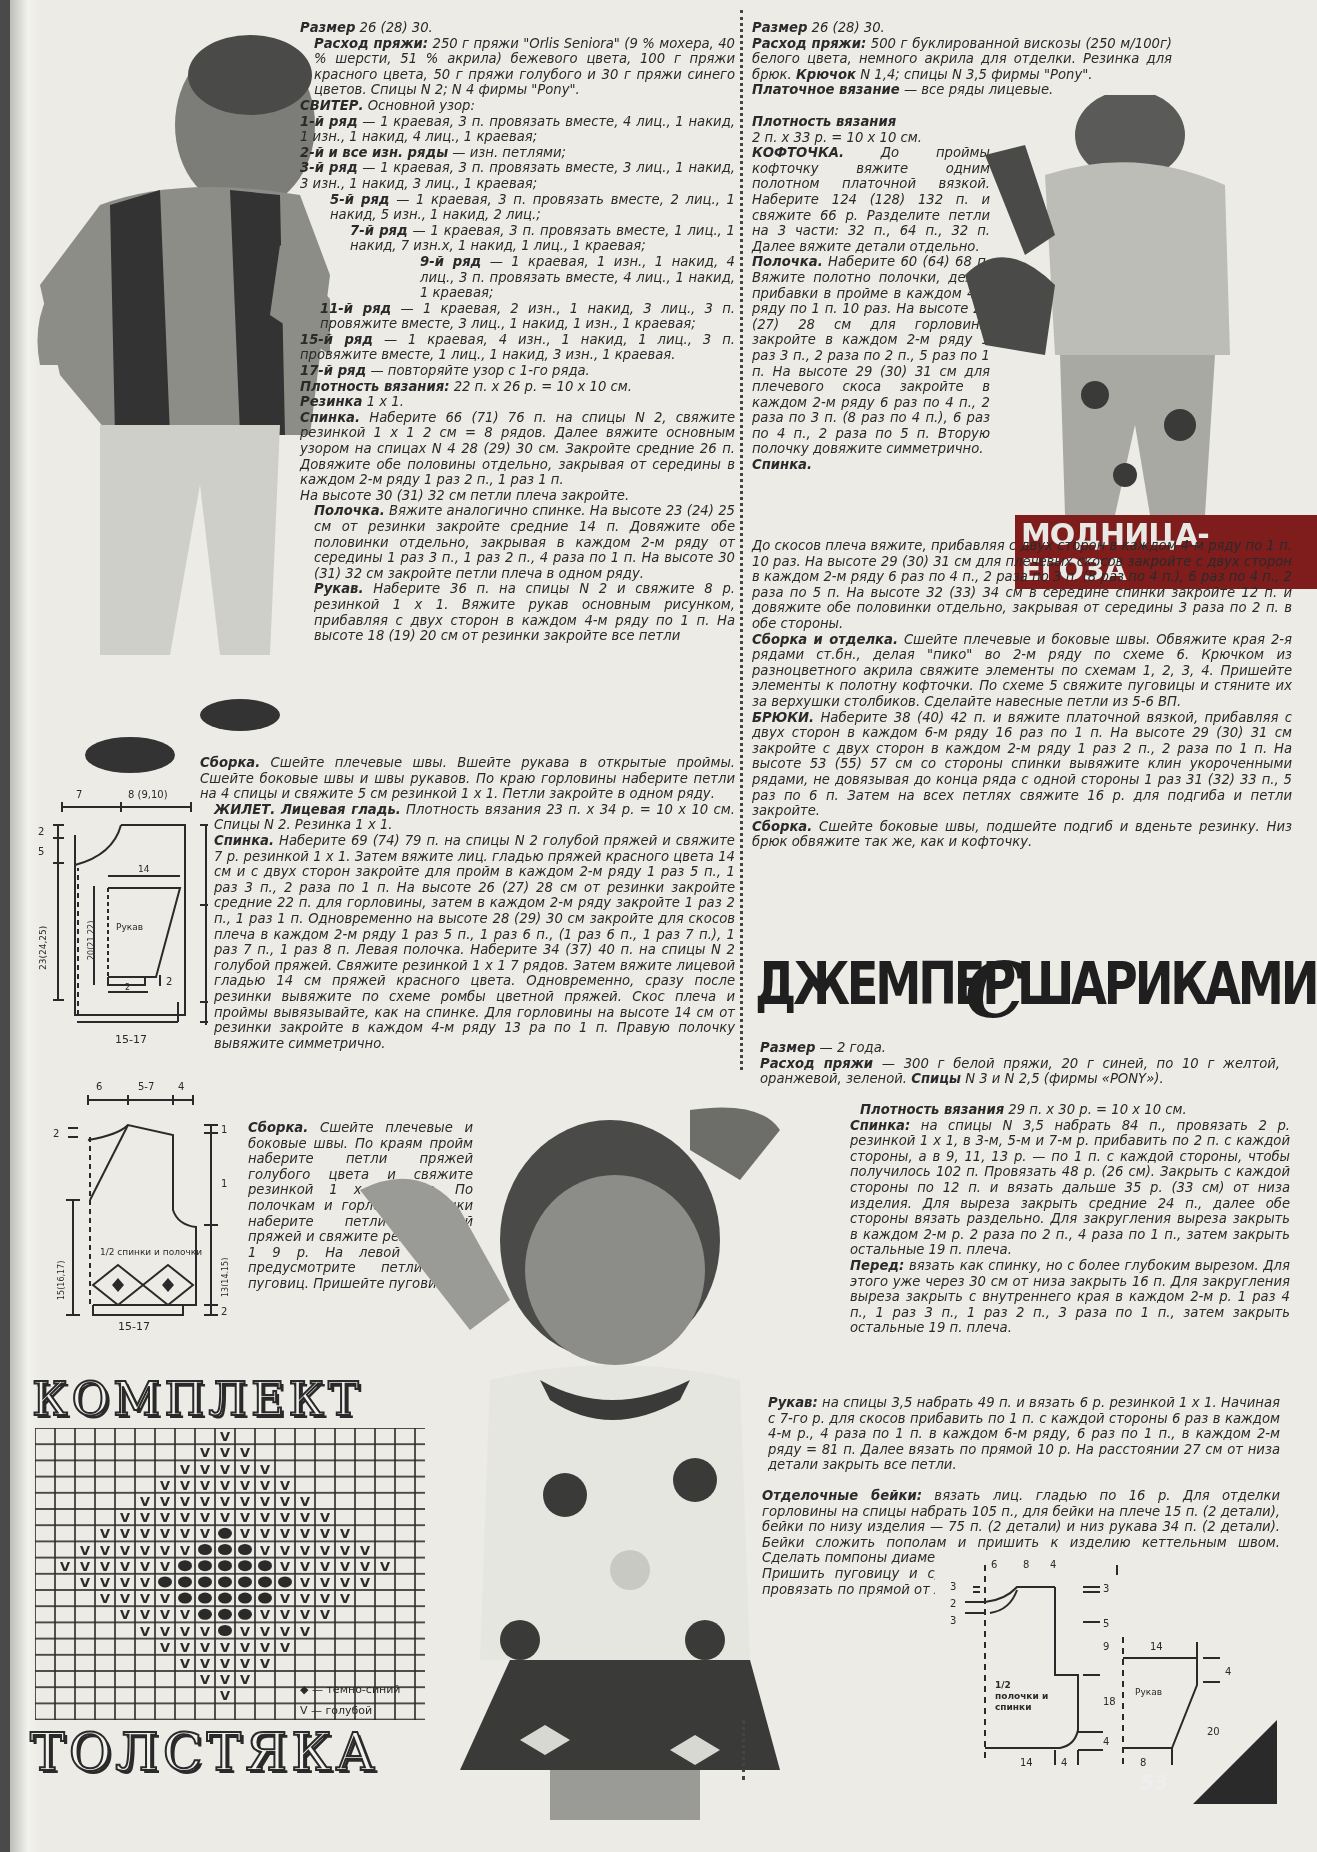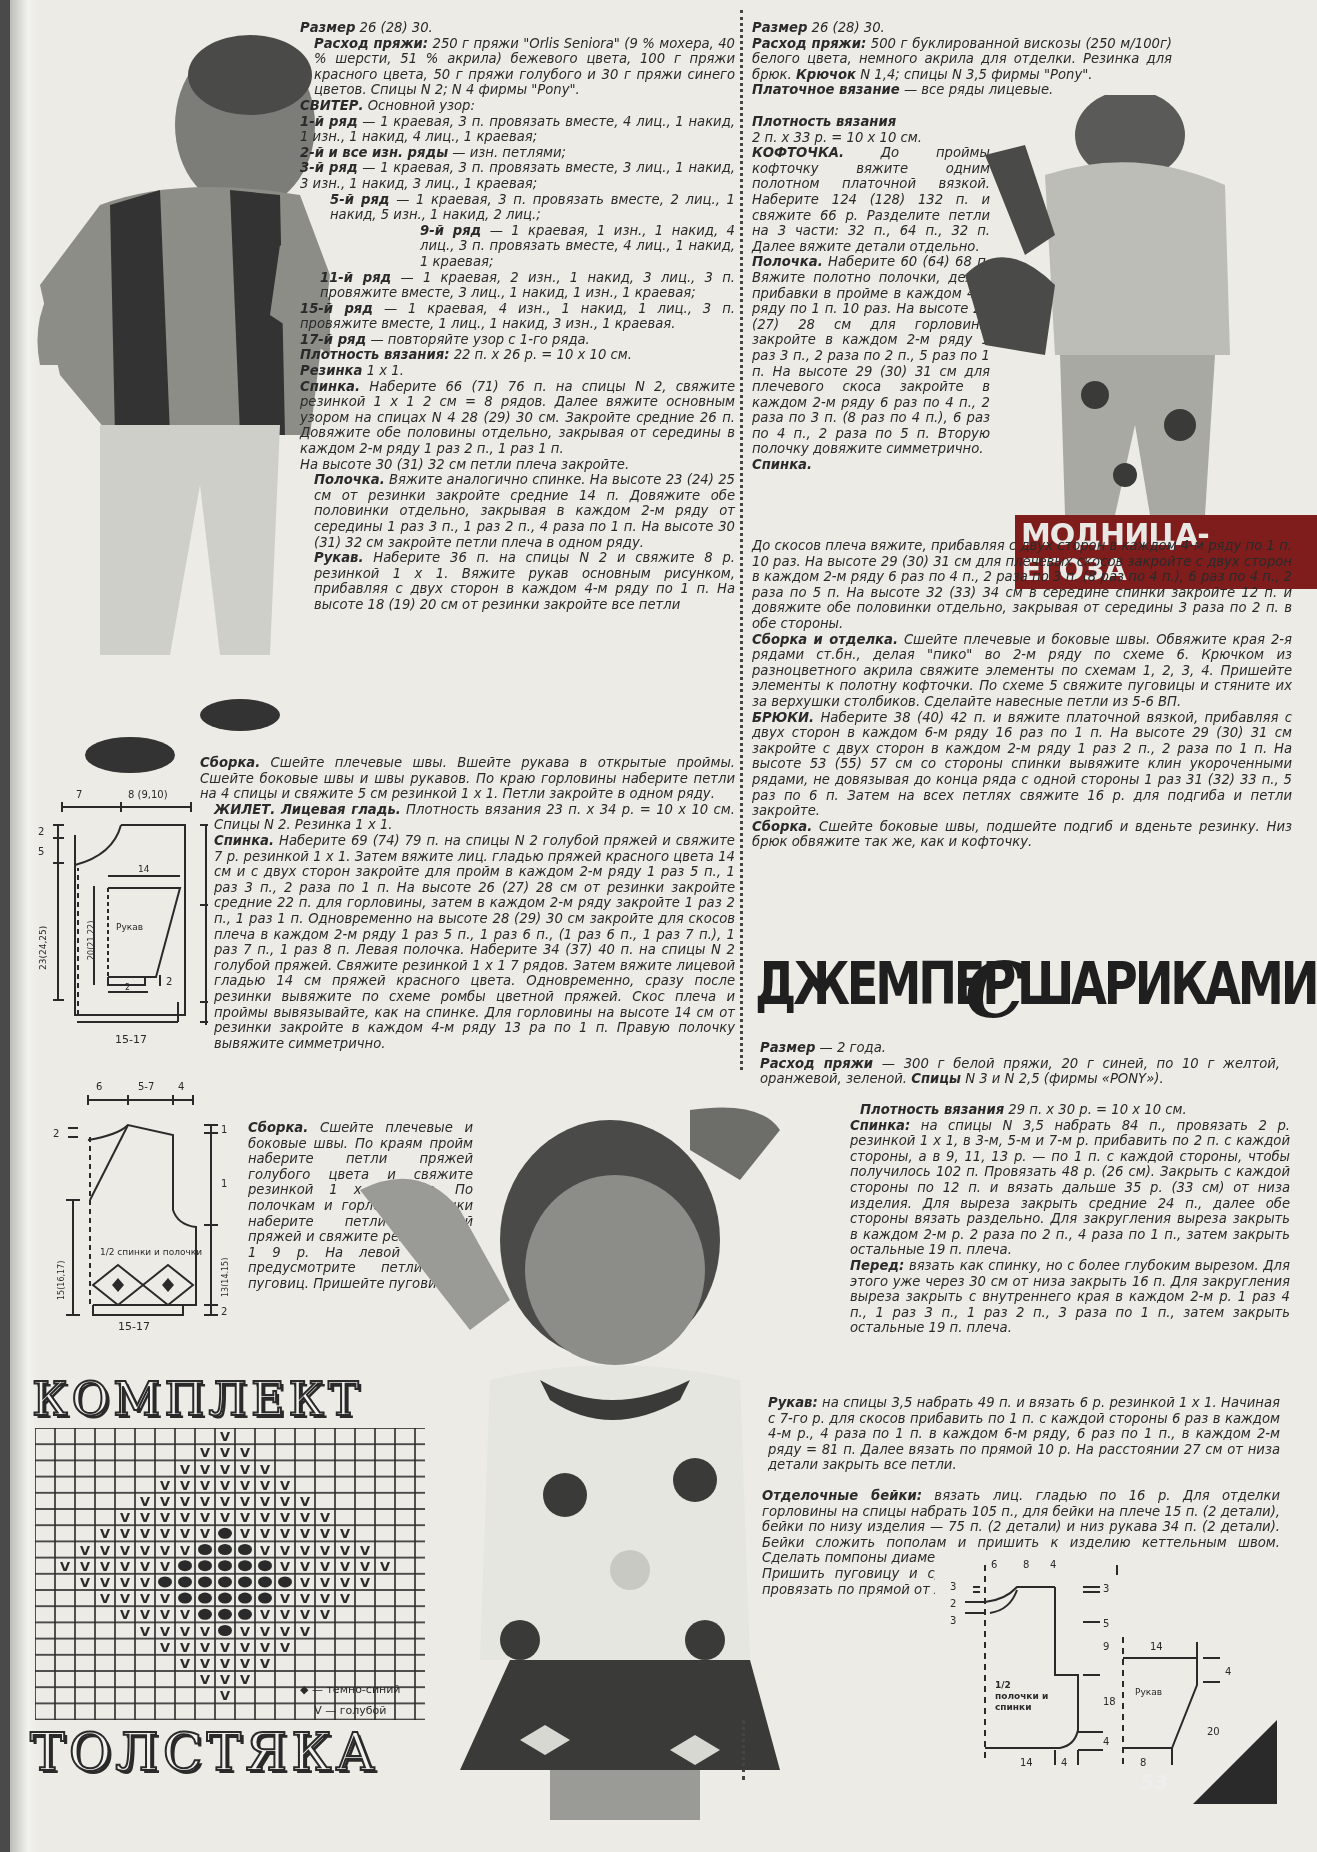--- a/index.html
+++ b/index.html
@@ -13,21 +13,21 @@
   .b{font-weight:bold;font-style:italic;}
   .ind{padding-left:14px;}
   .dotsep{position:absolute;width:0;border-left:3px dotted #444;}
   .outline-title{position:absolute;font-family:"DejaVu Serif",serif;font-weight:normal;color:#f1f1ee;
        -webkit-text-stroke:2px #2a2a2a;text-shadow:3px 3px 0 #2a2a2a;letter-spacing:4px;text-align:right;}
   .pagenum{position:absolute;right:40px;top:1720px;width:0;height:0;
        border-left:84px solid transparent;border-bottom:84px solid #2a2a2a;}
   .pagenum-label{position:absolute;left:1140px;top:1770px;color:#eee;font-size:20px;font-weight:bold;
        font-style:italic;}
   svg text{font-family:"DejaVu Sans",sans-serif;fill:#2a2a2a;}
-  .chart-legend{position:absolute;font-size:11px;font-style:normal;text-align:center;}
+  .chart-legend{position:absolute;font-size:11px;font-style:normal;}
 </style>
 </head>
 <body>
 
 <div class="spine"></div>
 <div class="spine-gutter"></div>
 
 <div style="position:absolute;left:30px;top:15px;width:300px;height:760px;">
   <svg width="300" height="760" viewBox="0 0 300 760">
     <ellipse cx="215" cy="110" rx="70" ry="85" fill="#7c7c78"></ellipse>
@@ -44,20 +44,21 @@
 </div>
 
 <div class="col" style="left:300px;top:20px;width:435px;">
   <p><span class="b">Размер</span> <span>26 (28) 30.</span></p>
   <p class="ind"><span class="b">Расход пряжи:</span> <span>250 г пряжи "Orlis Seniora" (9 % мохера, 40 % шерсти, 51 % акрила) бежевого цвета, 100 г пряжи красного цвета, 50 г пряжи голубого и 30 г пряжи синего цветов. Спицы N 2; N 4 фирмы "Pony".</span></p>
   <p><span class="b">СВИТЕР.</span> <span>Основной узор:</span></p>
   <p><span class="b">1-й ряд</span> <span>— 1 краевая, 3 п. провязать вместе, 4 лиц., 1 накид, 1 изн., 1 накид, 4 лиц., 1 краевая;</span></p>
   <p><span class="b">2-й и все изн. ряды</span> <span>— изн. петлями;</span></p>
   <p><span class="b">3-й ряд</span> <span>— 1 краевая, 3 п. провязать вместе, 3 лиц., 1 накид, 3 изн., 1 накид, 3 лиц., 1 краевая;</span></p>
   <p style="padding-left:30px"><span class="b">5-й ряд</span> <span>— 1 краевая, 3 п. провязать вместе, 2 лиц., 1 накид, 5 изн., 1 накид, 2 лиц.;</span></p>
+  <p style="padding-left:50px"><span class="b">7-й ряд</span> <span>— 1 краевая, 3 п. провязать вместе, 1 лиц., 1 накид, 7 изн.х, 1 накид, 1 лиц., 1 краевая;</span></p>
   <p style="padding-left:120px"><span class="b">9-й ряд</span> <span>— 1 краевая, 1 изн., 1 накид, 4 лиц., 3 п. провязать вместе, 4 лиц., 1 накид, 1 краевая;</span></p>
   <p style="padding-left:20px"><span class="b">11-й ряд</span> <span>— 1 краевая, 2 изн., 1 накид, 3 лиц., 3 п. провяжите вместе, 3 лиц., 1 накид, 1 изн., 1 краевая;</span></p>
   <p><span class="b">15-й ряд</span> <span>— 1 краевая, 4 изн., 1 накид, 1 лиц., 3 п. провяжите вместе, 1 лиц., 1 накид, 3 изн., 1 краевая.</span></p>
   <p><span class="b">17-й ряд</span> <span>— повторяйте узор с 1-го ряда.</span></p>
   <p><span class="b">Плотность вязания:</span> <span>22 п. х 26 р. = 10 х 10 см.</span></p>
   <p><span class="b">Резинка</span> <span>1 х 1.</span></p>
   <p><span class="b">Спинка.</span> <span>Наберите 66 (71) 76 п. на спицы N 2, свяжите резинкой 1 х 1 2 см = 8 рядов. Далее вяжите основным узором на спицах N 4 28 (29) 30 см. Закройте средние 26 п. Довяжите обе половины отдельно, закрывая от середины в каждом 2-м ряду 1 раз 2 п., 1 раз 1 п.</span></p>
   <p><span>На высоте 30 (31) 32 см петли плеча закройте.</span></p>
   <p class="ind"><span class="b">Полочка.</span> <span>Вяжите аналогично спинке. На высоте 23 (24) 25 см от резинки закройте средние 14 п. Довяжите обе половинки отдельно, закрывая в каждом 2-м ряду от середины 1 раз 3 п., 1 раз 2 п., 4 раза по 1 п. На высоте 30 (31) 32 см закройте петли плеча в одном ряду.</span></p>
   <p class="ind"><span class="b">Рукав.</span> <span>Наберите 36 п. на спицы N 2 и свяжите 8 р. резинкой 1 х 1. Вяжите рукав основным рисунком, прибавляя с двух сторон в каждом 4-м ряду по 1 п. На высоте 18 (19) 20 см от резинки закройте все петли</span></p>

